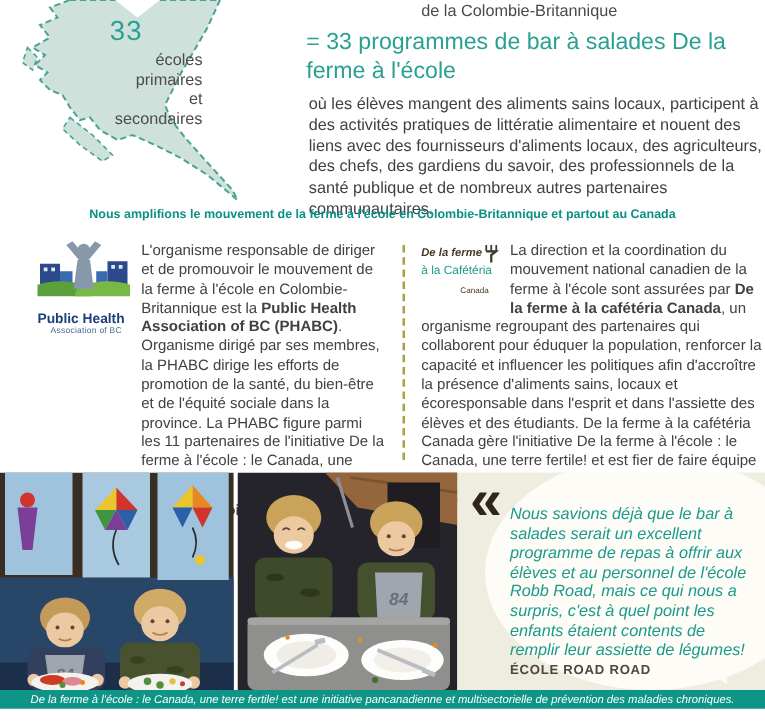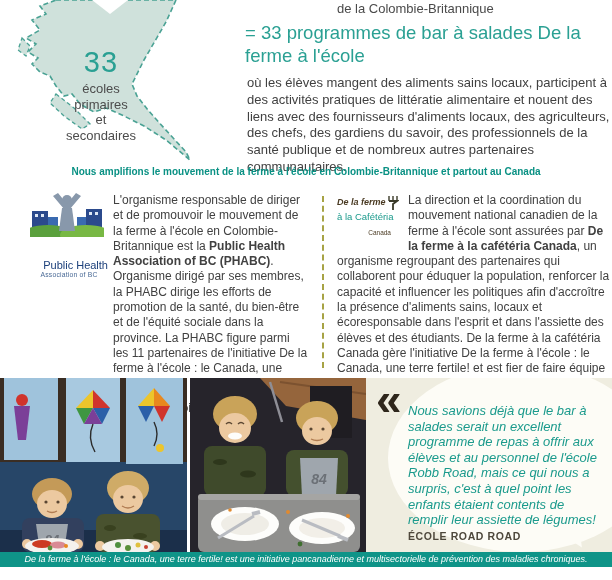--- a/index.html
+++ b/index.html
@@ -2,38 +2,38 @@
 <html><head>
 <meta charset="utf-8">
 <style>
   html,body{margin:0;padding:0;background:#ffffff;}
   .page{position:relative;width:612px;height:580px;background:#ffffff;overflow:hidden;
         font-family:"Liberation Sans",sans-serif;color:#414141;}
 
   
   .map-svg{position:absolute;left:6px;top:0;}
   .map-text{position:absolute;left:40px;top:12px;width:122px;text-align:center;}
-  .map-count{font-size:29px;color:#2aa093;letter-spacing:1px;margin-top:34px;}
-  .map-label{font-size:13px;line-height:15.5px;color:#4c4c4c;white-space:pre-line;margin-top:2px;}
+  .map-count{font-size:22px;color:#2aa093;letter-spacing:1px;}
+  .map-label{font-size:13px;line-height:15.5px;color:#4c4c4c;white-space:pre-line;margin-top:2px;text-align:right;}
 
   
   .region{position:absolute;left:337px;top:1px;font-size:13px;color:#4a4a4a;}
   .headline{position:absolute;left:245px;top:21px;width:345px;margin:0;
             font-size:18.5px;line-height:23px;font-weight:500;color:#2aa093;}
   .intro{position:absolute;left:245px;top:73px;width:368px;margin:2px;
          font-size:13px;line-height:16.8px;color:#414141;}
 
   
   .banner{position:absolute;left:0;top:166px;width:612px;text-align:center;
           font-size:10px;font-weight:bold;color:#0a9184;}
 
   
   .col-left{position:absolute;left:30px;top:193px;width:278px;display:flex;gap:5px;}
   .logo-box{width:78px;flex:none;}
-  .phabc-text1{font-size:11px;font-weight:normal;color:#1b3f7a;text-align:right;margin-top:18px;}
+  .phabc-text1{font-size:11px;font-weight:bold;color:#1b3f7a;text-align:left;margin-top:7px;}
   .phabc-text2{font-size:6.8px;color:#4a6a96;text-align:center;letter-spacing:.2px;}
   .col-body{flex:1;font-size:12px;line-height:15.3px;color:#414141;}
   .col-body p{margin:0;}
   .more{margin-top:9px !important;font-weight:bold;}
   .more a{color:#414141;}
 
   .divider{position:absolute;left:322px;top:196px;height:172px;border-left:2px dashed #a7a345;}
 
   .col-right{position:absolute;left:337px;top:193px;width:273px;
              font-size:12px;line-height:15.3px;color:#414141;}

